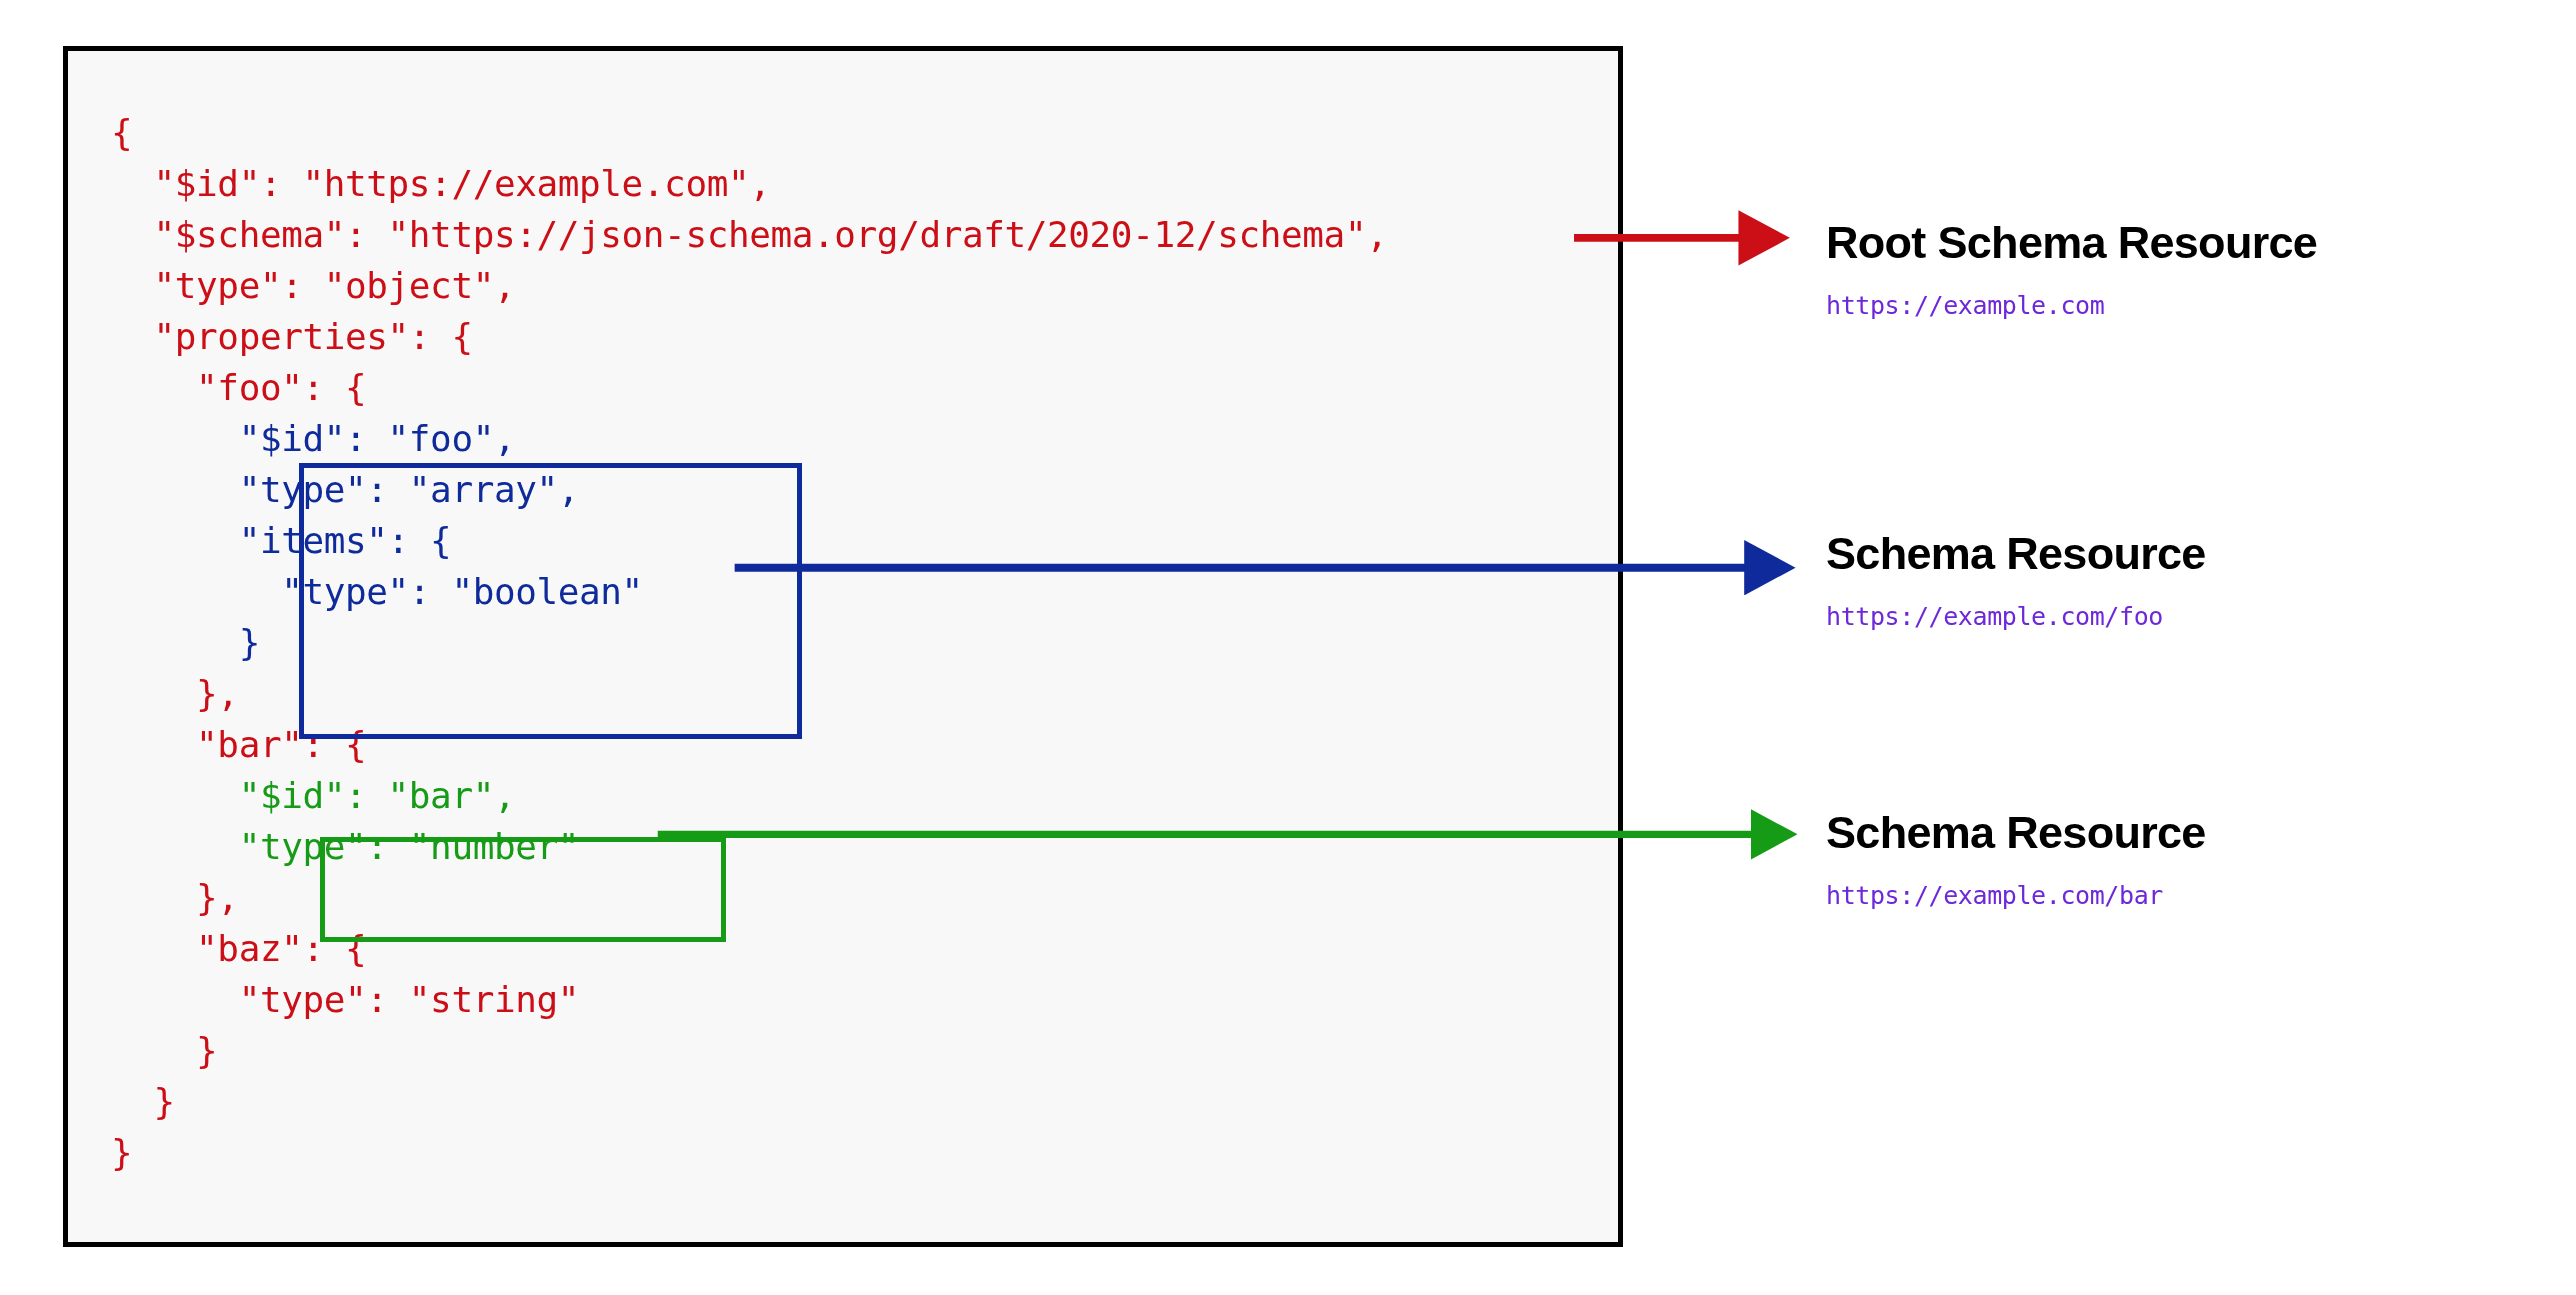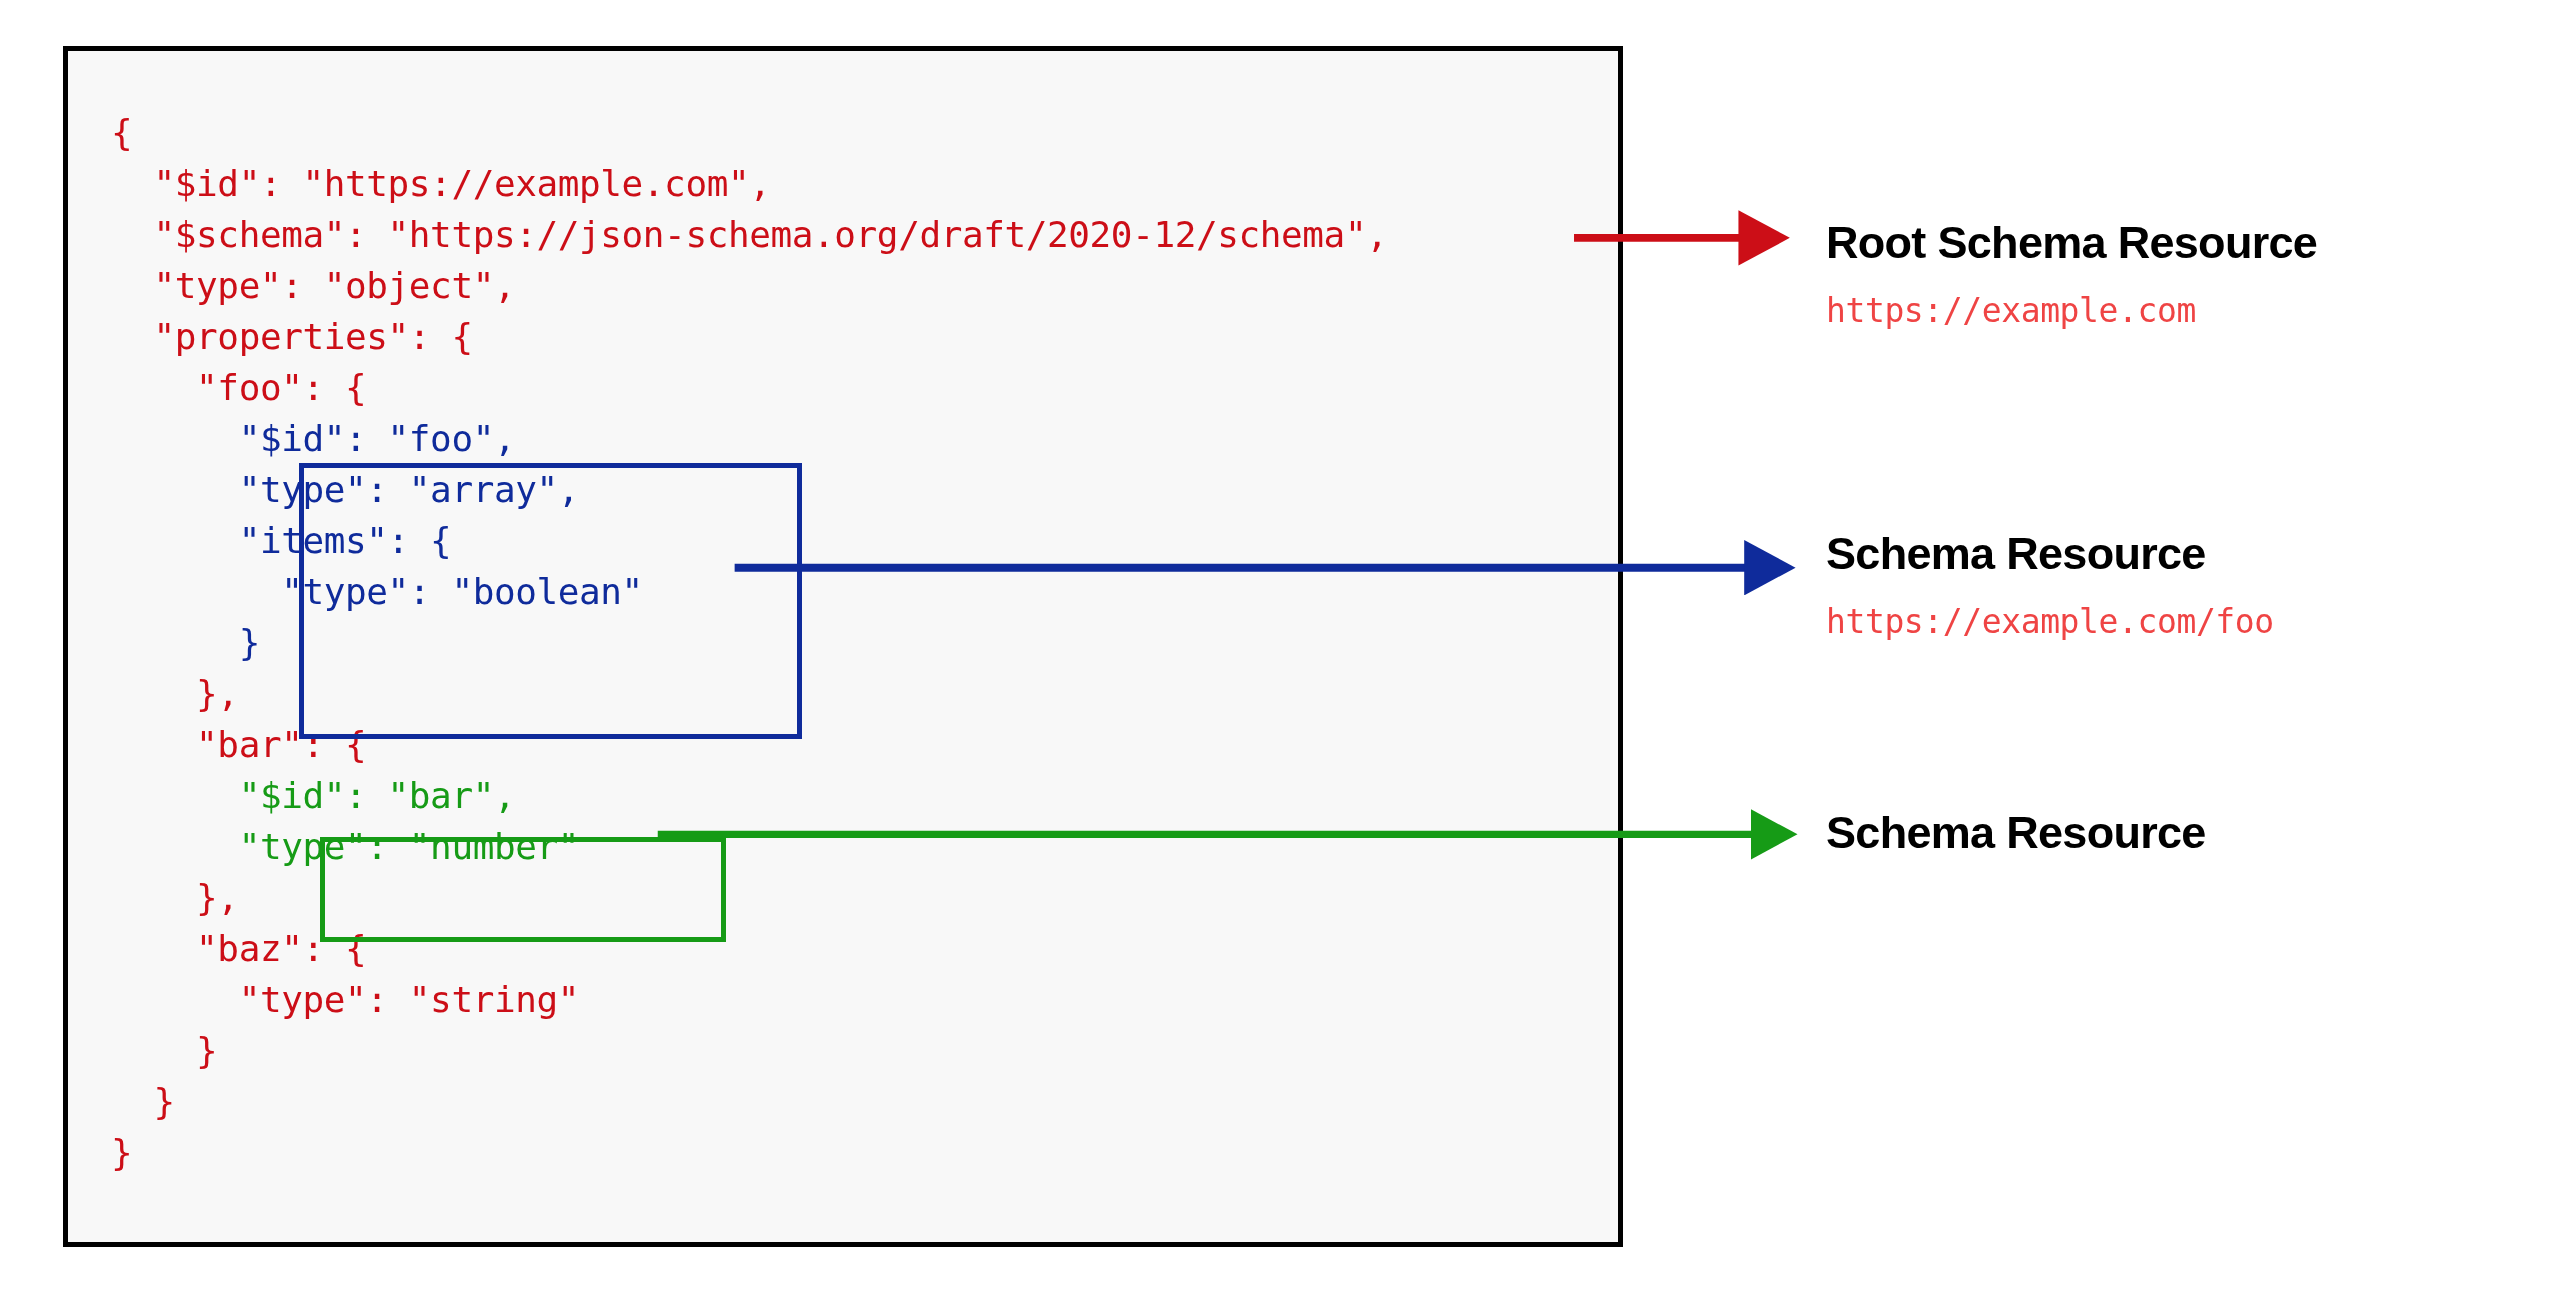--- a/index.html
+++ b/index.html
@@ -36,21 +36,21 @@
   
   .callout{position:absolute;left:1826px;}
   .callout .title{
     font-family:"Liberation Sans",sans-serif;
     font-weight:bold;font-size:45px;color:#000;letter-spacing:-0.7px;
     white-space:nowrap;line-height:1.05;
   }
   .callout .url{
     margin-top:24.4px;
     font-family:"DejaVu Sans Mono","Liberation Mono",monospace;
-    font-size:33px;color:#ef4444;white-space:nowrap;letter-spacing:-0.4px;
+    font-size:25px;color:#6d28d9;white-space:nowrap;letter-spacing:-0.4px;
   }
   #callout-0{top:219px;}
   #callout-1{top:530px;}
   #callout-2{top:809px;}
 </style>
 </head>
 <body>
 
 <div id="code-panel">
   <div id="code-block"><span class="ln red">{</span><span class="ln red">  "$id": "https://example.com",</span><span class="ln red">  "$schema": "https://json-schema.org/draft/2020-12/schema",</span><span class="ln red">  "type": "object",</span><span class="ln red">  "properties": {</span><span class="ln red">    "foo": {</span><span class="ln blue">      "$id": "foo",</span><span class="ln blue">      "type": "array",</span><span class="ln blue">      "items": {</span><span class="ln blue">        "type": "boolean"</span><span class="ln blue">      }</span><span class="ln red">    },</span><span class="ln red">    "bar": {</span><span class="ln green">      "$id": "bar",</span><span class="ln green">      "type": "number"</span><span class="ln red">    },</span><span class="ln red">    "baz": {</span><span class="ln red">      "type": "string"</span><span class="ln red">    }</span><span class="ln red">  }</span><span class="ln red">}</span></div>
@@ -84,14 +84,15 @@
   <div class="url">https://example.com</div>
 </div>
 
 <div class="callout" id="callout-1">
   <div class="title">Schema Resource</div>
   <div class="url">https://example.com/foo</div>
 </div>
 
 <div class="callout" id="callout-2">
   <div class="title">Schema Resource</div>
+  <div class="url">https://example.com/bar</div>
 </div>
 
 
 </body></html>

